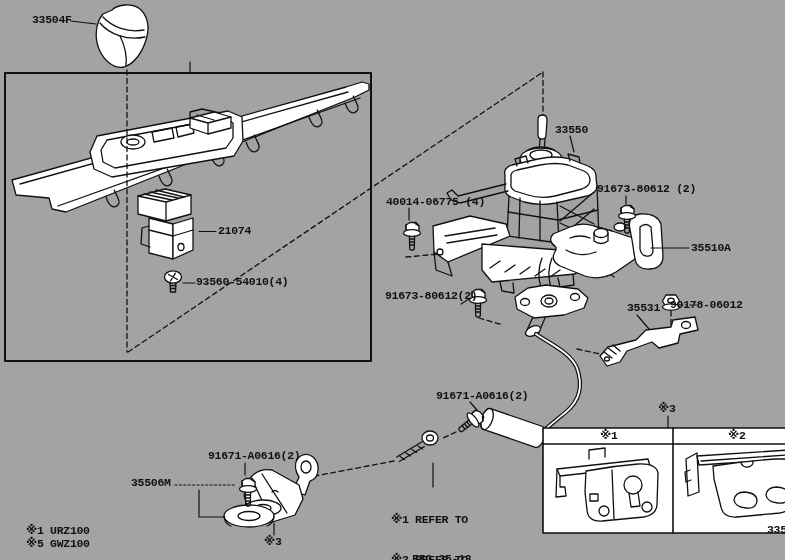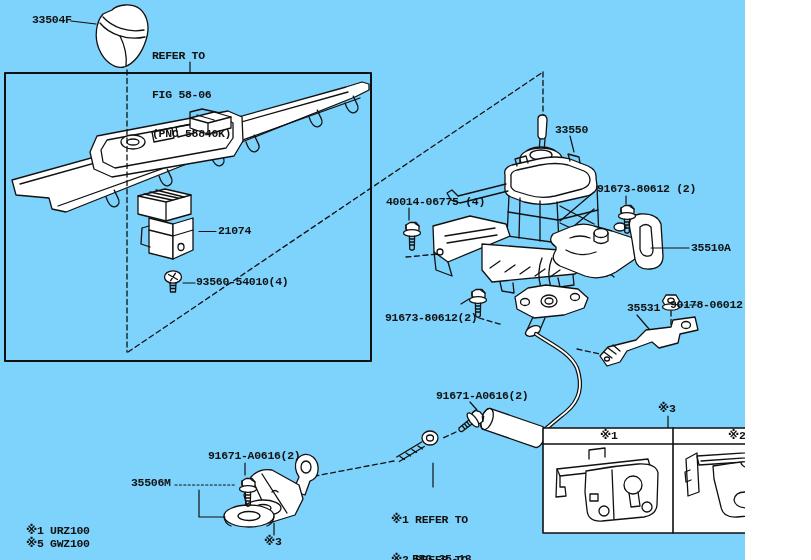--- a/index.html
+++ b/index.html
@@ -1,17 +1,17 @@
 <!DOCTYPE html>
 <html><head>
 <meta charset="utf-8">
 <style>
   html,body{margin:0;padding:0;background:#fff;}
-  #canvas{position:relative;width:745px;height:560px;background:#7dd3fc;overflow:hidden;
-          font-family:"Liberation Mono","DejaVu Sans Mono","DejaVu Sans",monospace;}
+  #canvas{position:relative;width:745px;height:560px;background:#a3a3a3;overflow:hidden;
+          font-family:"Liberation Mono","DejaVu Sans Mono","DejaVu Sans",monospace;padding-left:40px;}
   #art{position:absolute;left:0;top:0;}
   .lbl{position:absolute;font-weight:700;font-size:11.5px;line-height:12px;
        color:#111;letter-spacing:-0.3px;white-space:pre;}
   .note{position:absolute;font-weight:700;font-size:11.5px;line-height:13px;
         color:#111;letter-spacing:-0.3px;white-space:pre;}
   .note .in1{padding-left:21px;display:block;}
   .note .in0{display:block;}
 </style>
 </head>
 <body>
@@ -254,33 +254,28 @@
       <path fill="#fff" d="M713,466 Q745,461 775,459 L789,459 Q796,462 795,472 L793,499 Q792,511 780,513 L737,517 Q723,518 721,507 L714,479 Z"></path>
       <path d="M741,463 a6,5 0 0 0 12,-2"></path>
       <path d="M734,500 Q735,492 745,492 Q757,493 757,501 Q756,509 746,508 Q735,507 734,500 Z"></path>
       <path d="M766,495 Q767,487 777,487 Q789,488 789,496 Q788,504 778,503 Q767,502 766,495 Z"></path>
     </g>
   </g>
 </svg>
 
 <div class="lbl" style="left:32px;top:14px">33504F</div>
 
-<div class="note" style="left:152px;top:23px">
-  <span class="in0">REFER TO</span>
-  <span class="in0">FIG 58-06</span>
-  <span class="in0">(PNC 58840K)</span>
-</div>
 
 <div class="lbl" style="left:218px;top:225px">21074</div>
 <div class="lbl" style="left:196px;top:276px">93560-54010(4)</div>
 <div class="lbl" style="left:555px;top:124px">33550</div>
 <div class="lbl" style="left:386px;top:196px">40014-06775 (4)</div>
 <div class="lbl" style="left:597px;top:183px">91673-80612 (2)</div>
 <div class="lbl" style="left:691px;top:242px">35510A</div>
-<div class="lbl" style="left:385px;top:312px">91673-80612(2)</div>
+<div class="lbl" style="left:385px;top:290px">91673-80612(2)</div>
 <div class="lbl" style="left:627px;top:302px">35531</div>
 <div class="lbl" style="left:670px;top:299px">90178-06012</div>
 <div class="lbl" style="left:436px;top:390px">91671-A0616(2)</div>
 <div class="lbl" style="left:208px;top:450px">91671-A0616(2)</div>
 <div class="lbl" style="left:131px;top:477px">35506M</div>
 
 <div class="lbl" style="left:264px;top:536px">※3</div>
 
 <div class="note" style="left:391px;top:487px">
   <span class="in0">※1 REFER TO</span>

